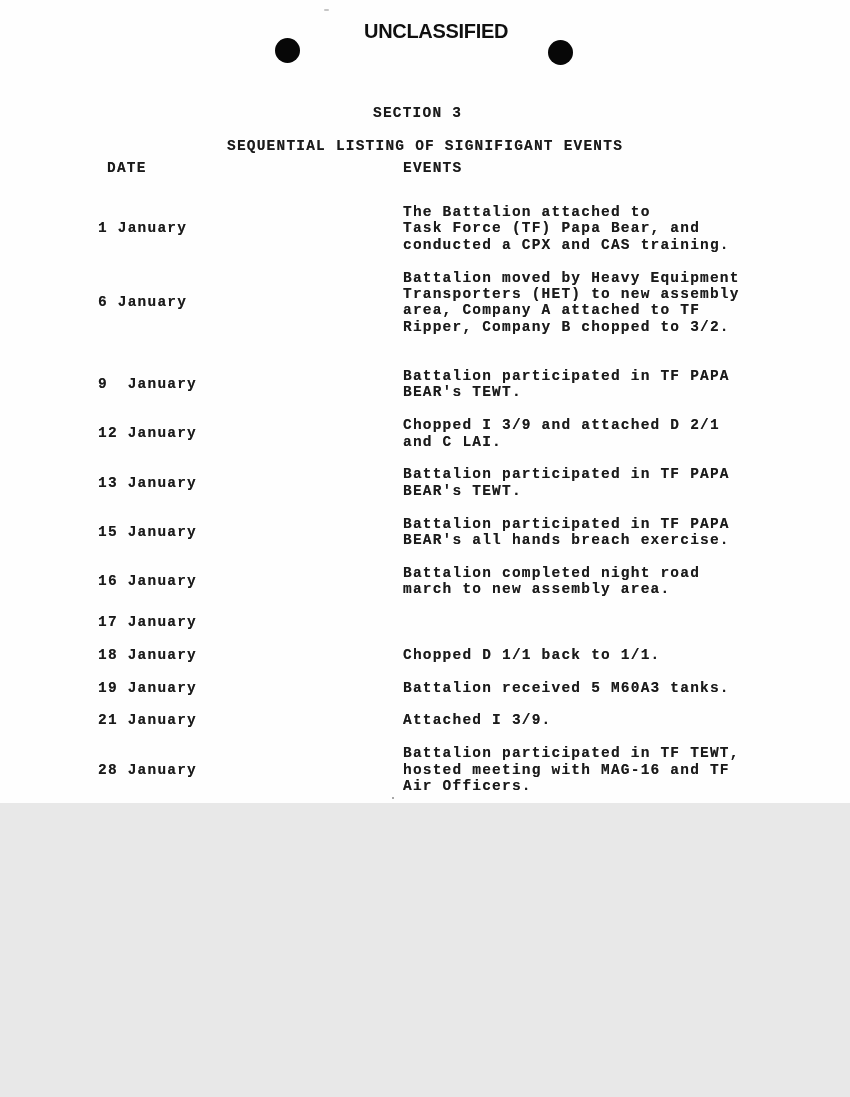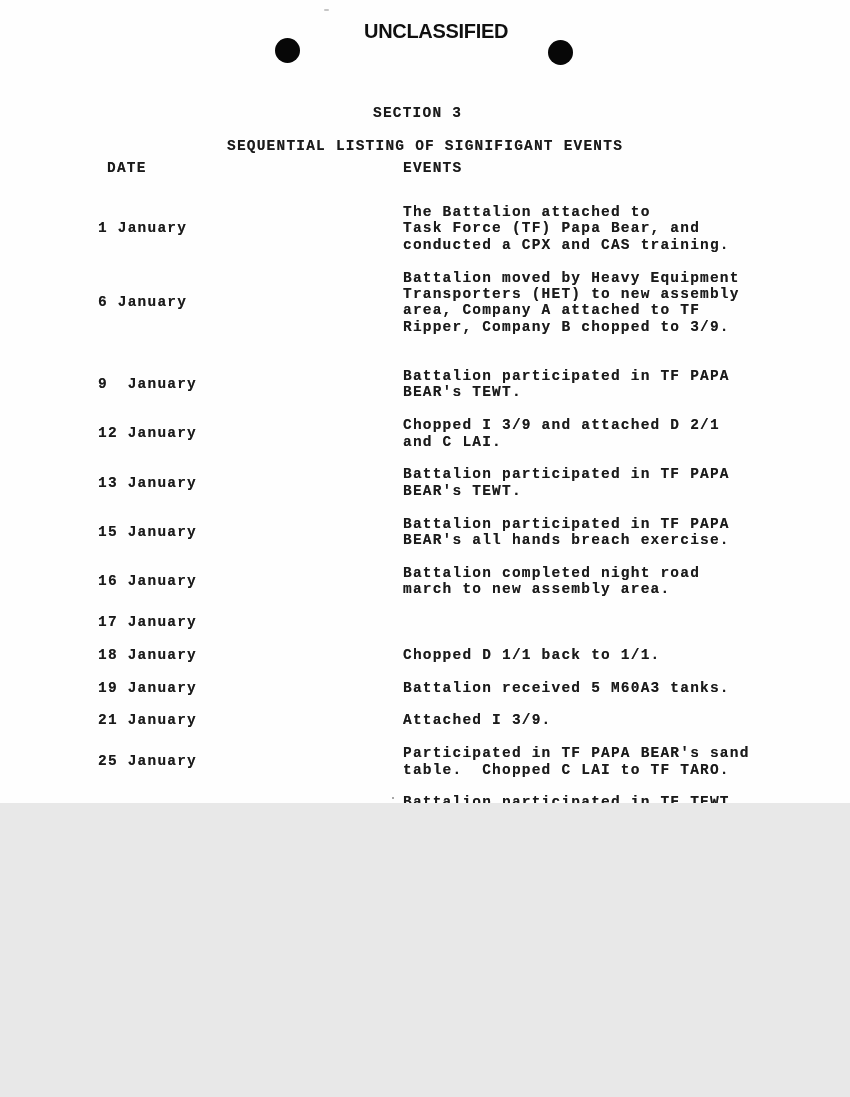--- a/index.html
+++ b/index.html
@@ -98,21 +98,21 @@
       <div class="mono date">1 January</div>
       <div class="mono event">The Battalion attached to
 Task Force (TF) Papa Bear, and
 conducted a CPX and CAS training.</div>
     </div>
     <div class="row">
       <div class="mono date">6 January</div>
       <div class="mono event">Battalion moved by Heavy Equipment
 Transporters (HET) to new assembly
 area, Company A attached to TF
-Ripper, Company B chopped to 3/9.</div>
+Ripper, Company B chopped to 3/2.</div>
     </div>
     <div class="row">
     </div>
     <div class="row">
       <div class="mono date">9  January</div>
       <div class="mono event">Battalion participated in TF PAPA
 BEAR's TEWT.</div>
     </div>
     <div class="row">
       <div class="mono date">12 January</div>
@@ -143,25 +143,20 @@
     </div>
     <div class="row">
       <div class="mono date">19 January</div>
       <div class="mono event">Battalion received 5 M60A3 tanks.</div>
     </div>
     <div class="row">
       <div class="mono date">21 January</div>
       <div class="mono event">Attached I 3/9.</div>
     </div>
     <div class="row">
-      <div class="mono date">25 January</div>
-      <div class="mono event">Participated in TF PAPA BEAR's sand
-table.  Chopped C LAI to TF TARO.</div>
-    </div>
-    <div class="row">
       <div class="mono date">28 January</div>
       <div class="mono event">Battalion participated in TF TEWT,
 hosted meeting with MAG-16 and TF
 Air Officers.</div>
     </div>
   </div>
 
   <div class="speck s-mid"></div>
   <div class="speck s-low"></div>
 

